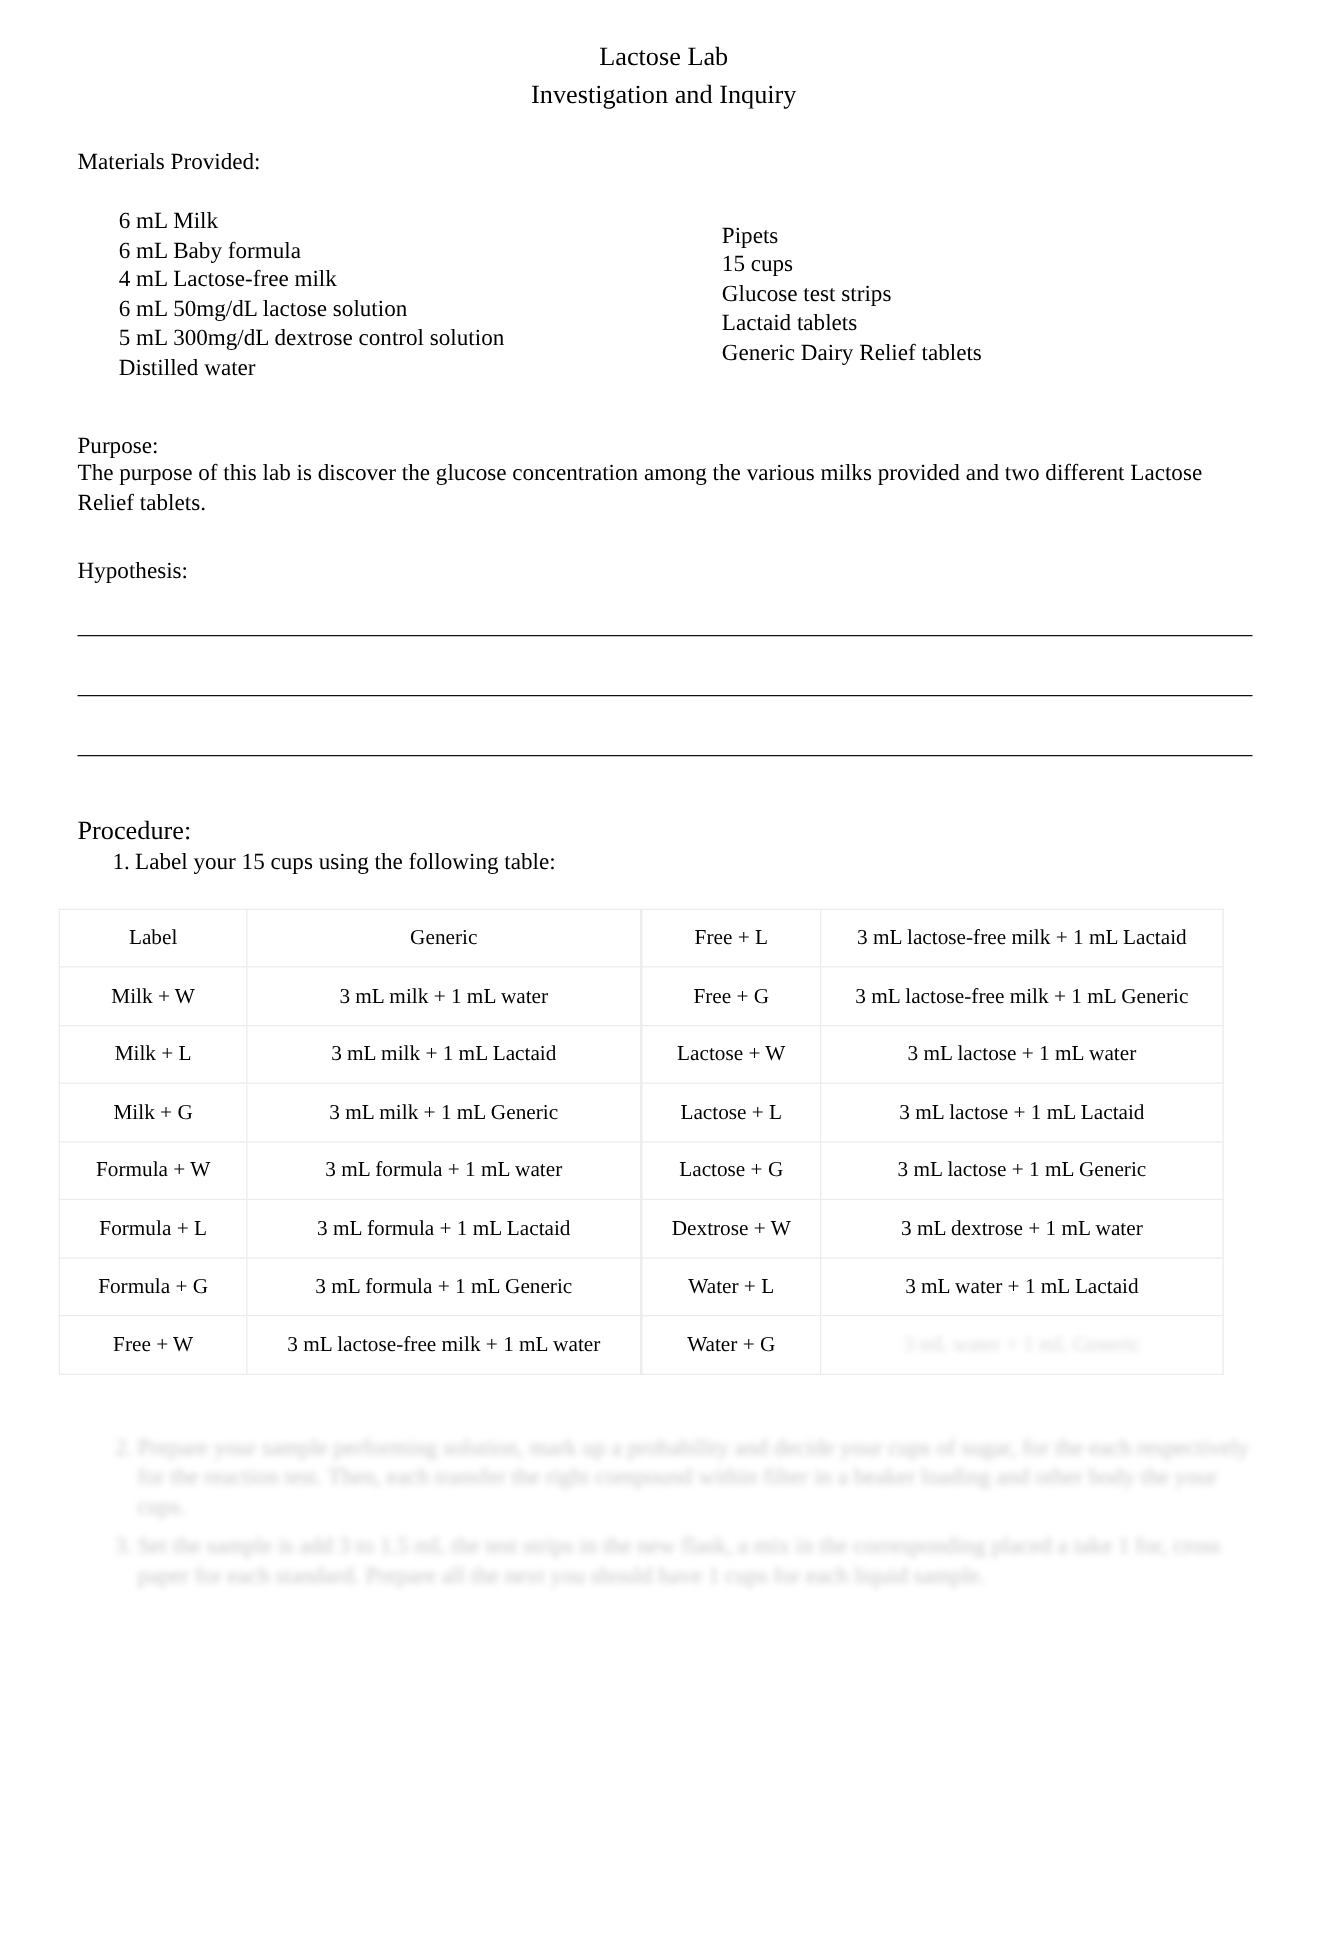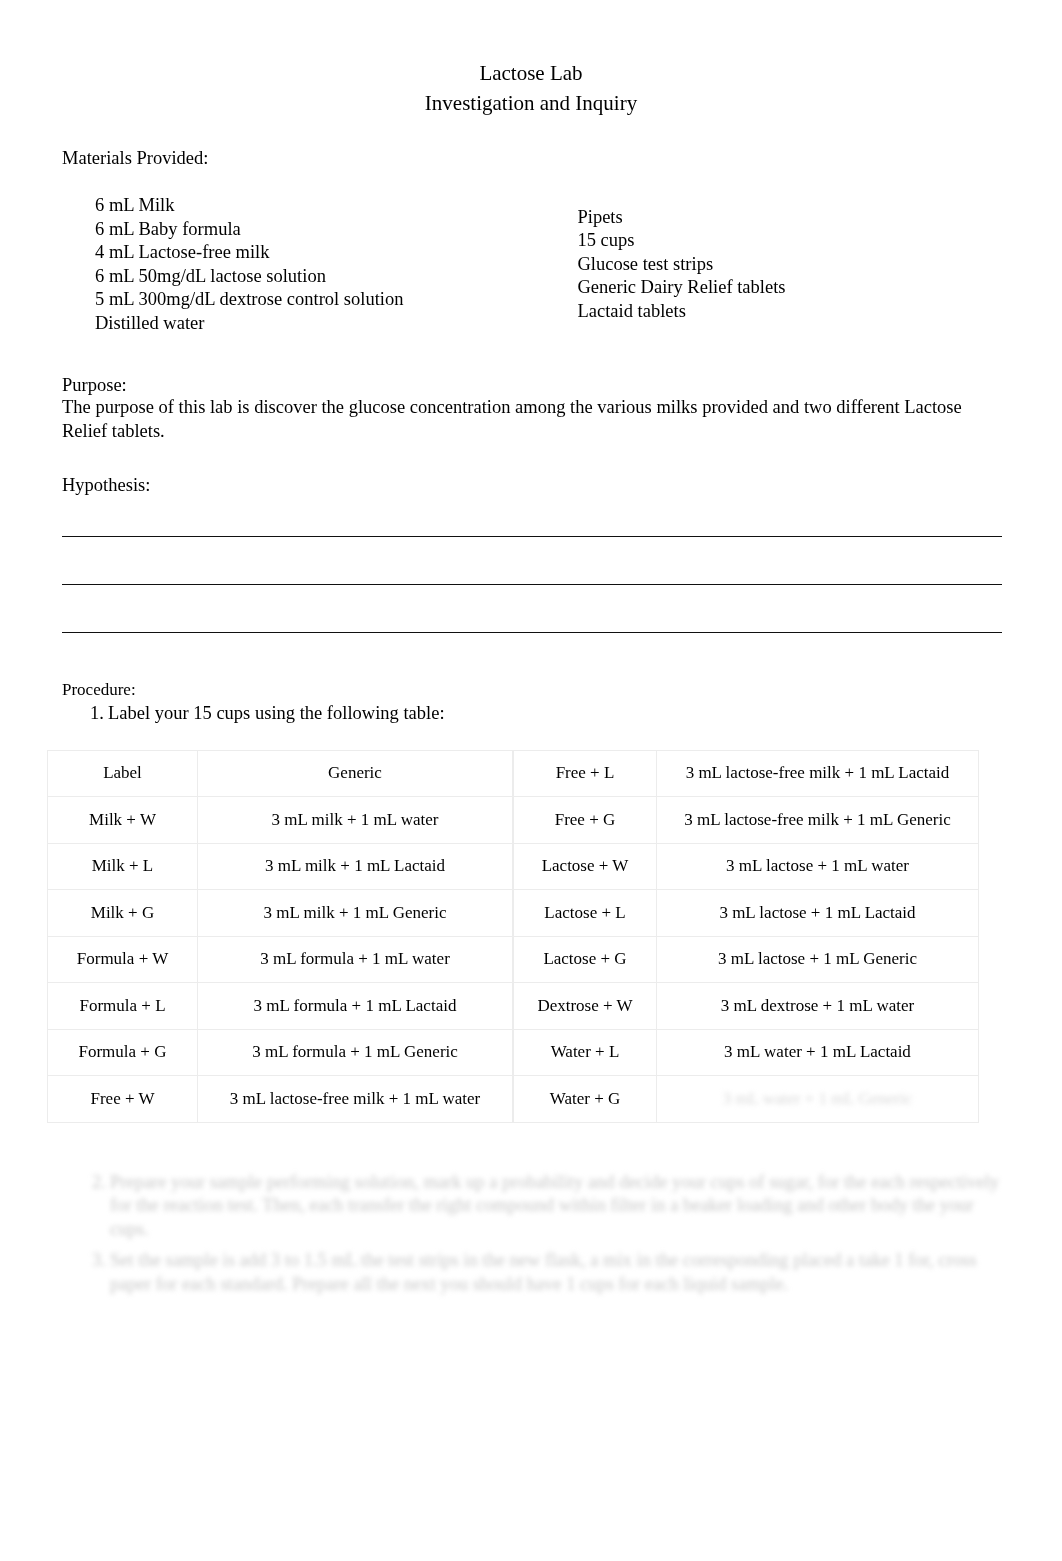--- a/index.html
+++ b/index.html
@@ -18,21 +18,21 @@
 
   .page {
     position: absolute;
     inset: 0;
     padding: 0;
   }
 
   
   .title-block {
     text-align: center;
-    padding-top: 58px;
+    padding-top: 30px;
     font-size: 21px;
     line-height: 30px;
   }
   .title-line { display: block; }
 
   
   .body-text {
     font-size: 18.5px;
     line-height: 23.5px;
   }
@@ -79,21 +79,21 @@
   .blank-line {
     height: 0;
     border-bottom: 1.6px solid #111111;
     margin-bottom: 47px;
     width: 940px;
   }
 
   
   #procedure-heading {
     margin-top: 6px;
-    font-size: 17px;
+    font-size: 21px;
   }
   .proc-list {
     margin: 0;
     padding-left: 0;
     list-style: none;
   }
   .proc-item {
     font-size: 18.5px;
     line-height: 23.5px;
     display: flex;
@@ -175,22 +175,22 @@
         <span class="item">6 mL Baby formula</span>
         <span class="item">4 mL Lactose-free milk</span>
         <span class="item">6 mL 50mg/dL lactose solution</span>
         <span class="item">5 mL 300mg/dL dextrose control solution</span>
         <span class="item">Distilled water</span>
       </div>
       <div class="materials-col right">
         <span class="item">Pipets</span>
         <span class="item">15 cups</span>
         <span class="item">Glucose test strips</span>
+        <span class="item">Lactaid tablets</span>
         <span class="item">Generic Dairy Relief tablets</span>
-        <span class="item">Lactaid tablets</span>
       </div>
     </div>
   </div>
 
   <div class="section">
     <div id="purpose-heading">Purpose:</div>
     <div id="purpose-text" class="body-text">The purpose of this lab is discover the glucose concentration among the various milks provided and two different Lactose Relief tablets.</div>
   </div>
 
   <div class="section">

